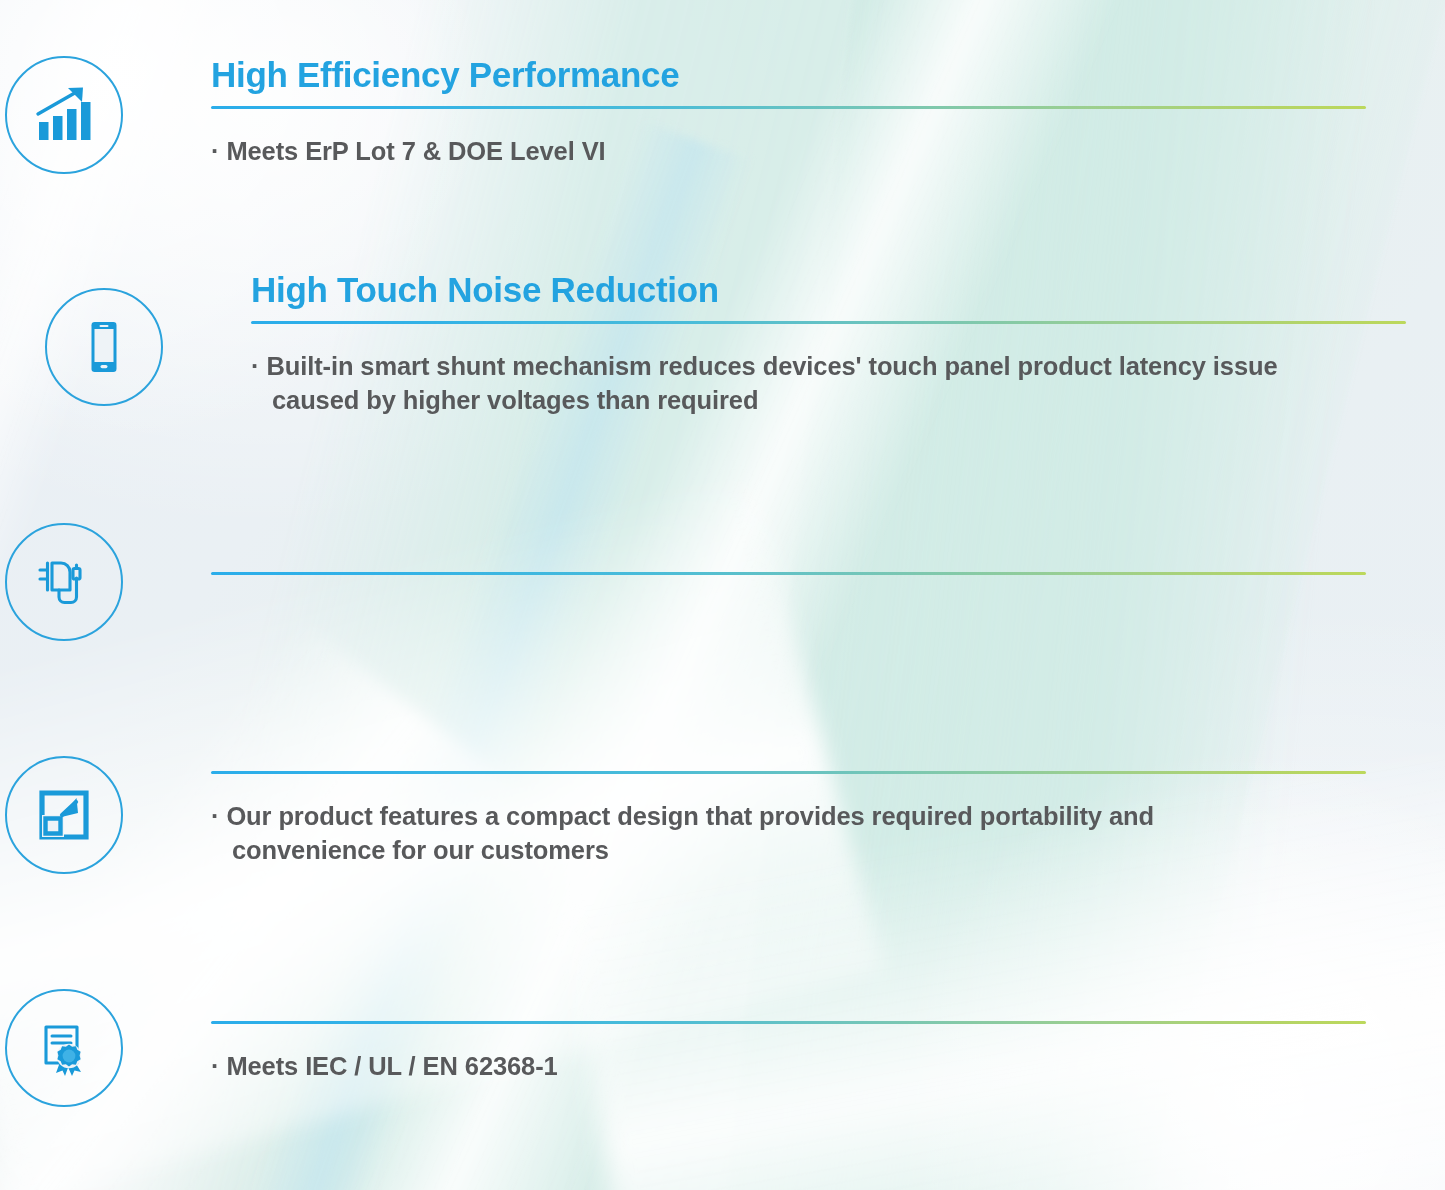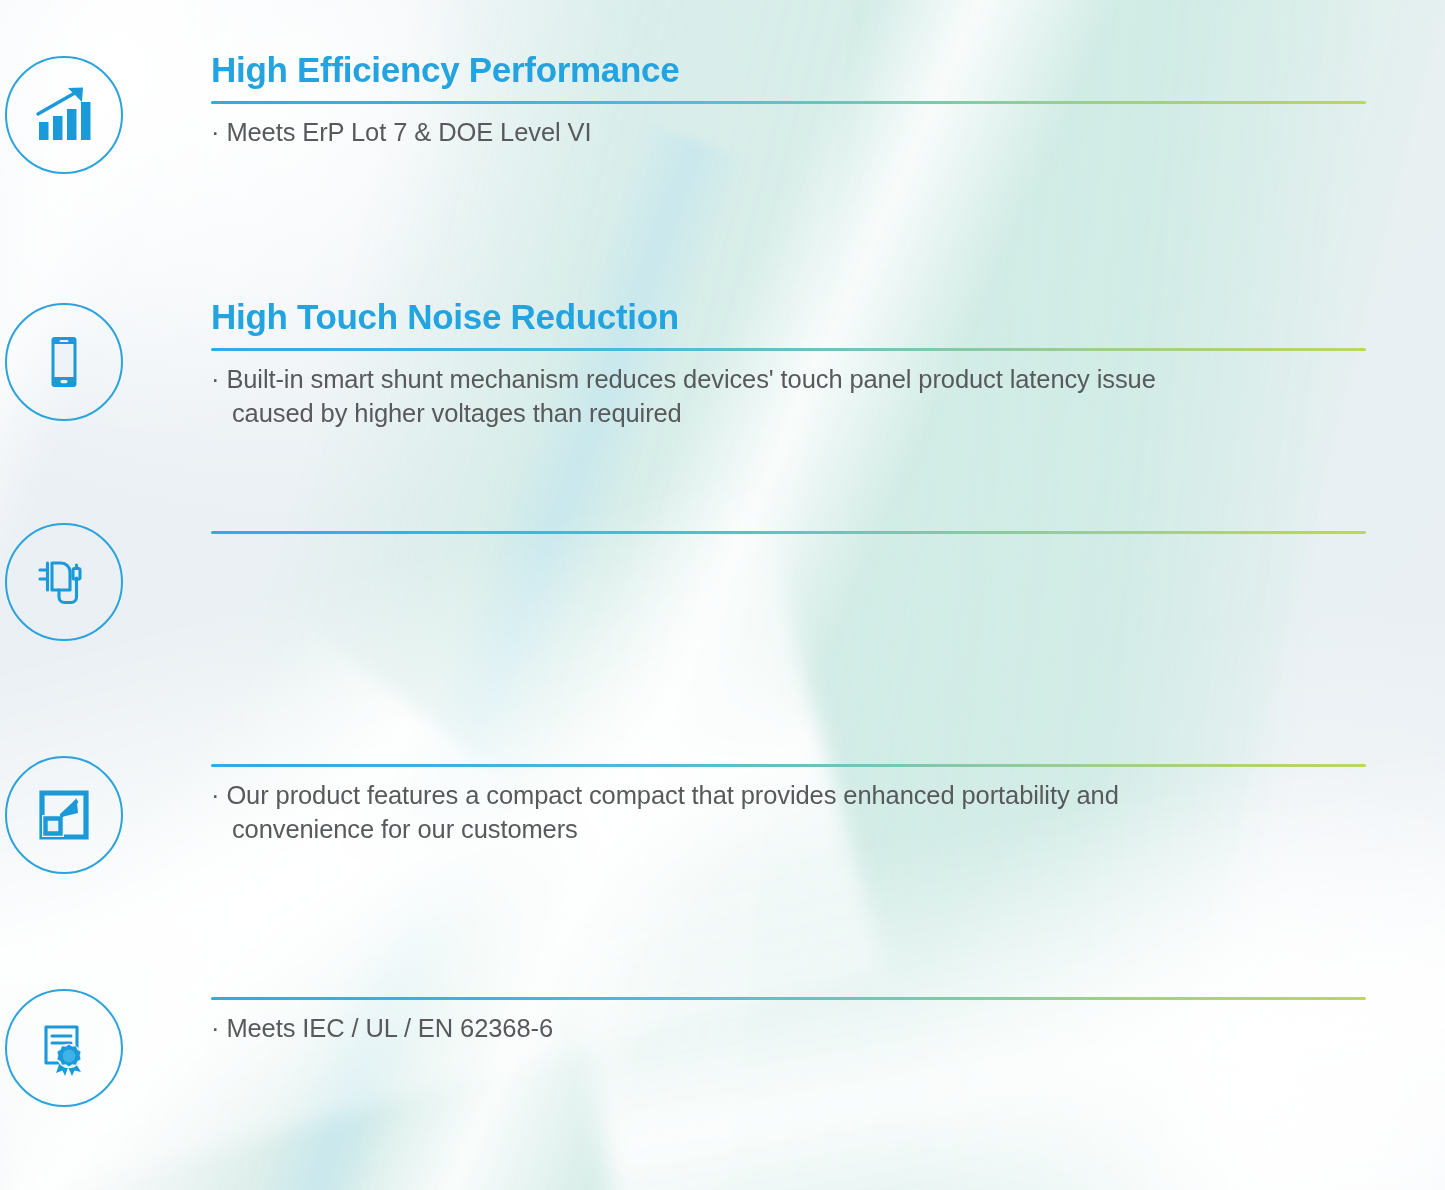--- a/index.html
+++ b/index.html
@@ -110,21 +110,21 @@
     width: 1445px;
     height: 1190px;
     padding: 0;
   }
 
   .feature {
     position: absolute;
     left: 0;
     width: 1288px;
     display: flex;
-    align-items: flex-start;
+    align-items: center;
   }
 
   .icon-wrap {
     width: 128px;
     min-width: 128px;
     display: flex;
     justify-content: center;
     padding-top: 4px;
   }
 
@@ -162,21 +162,22 @@
       #33b2e6 16%,
       #49bcd9 38%,
       #76c6b6 58%,
       #9ccf8f 76%,
       #b4d466 92%,
       #bcd85c 100%);
     border-radius: 2px;
   }
 
   .bullets {
-    margin-top: 12px;
+    margin-top: 26px;
+    font-weight: bold;
   }
 
   .bullet {
     color: #58595b;
     font-size: 25.5px;
     line-height: 1.33;
     letter-spacing: -0.1px;
     white-space: pre-wrap;
   }
 
@@ -215,21 +216,21 @@
     </div>
     <div class="feature-body">
       <div class="feature-title">High Efficiency Performance</div>
       <div class="divider"></div>
       <div class="bullets">
         <div class="bullet">· Meets ErP Lot 7 &amp; DOE Level VI</div>
       </div>
     </div>
   </div>
 
-  <div class="feature" style="top:299px;">
+  <div class="feature" style="top:272px;padding-left:40px;">
     <div class="icon-wrap">
       <div class="icon-circle">
         <svg width="66" height="66" viewBox="0 0 66 66" fill="none" aria-hidden="true">
           <rect x="20.5" y="8" width="25" height="50" rx="3.2" fill="#1a9ad9"></rect>
           <rect x="23.5" y="15" width="19" height="33" fill="#eef3f7"></rect>
           <rect x="28.5" y="11" width="9" height="2" rx="1" fill="#eef3f7"></rect>
           <rect x="29.5" y="51" width="7" height="3.2" rx="1.6" fill="#eef3f7"></rect>
         </svg>
       </div>
     </div>
@@ -272,21 +273,21 @@
           <rect x="11" y="33" width="22" height="22" fill="#eef3f7"></rect>
           <path d="M14.5 36.5 H29.5 V51.5 H14.5 Z" stroke="#1a9ad9" stroke-width="4.4" fill="none"></path>
           <path d="M45 20 L31 33" stroke="#1a9ad9" stroke-width="4.2" stroke-linecap="round"></path>
           <path d="M45.5 16 L47 31 L30.5 35 Z" fill="#1a9ad9"></path>
         </svg>
       </div>
     </div>
     <div class="feature-body">
       <div class="divider"></div>
       <div class="bullets">
-        <div class="bullet">· Our product features a compact compact that provides enhanced portability and
+        <div class="bullet">· Our product features a compact design that provides required portability and
    convenience for our customers</div>
       </div>
     </div>
   </div>
 
   <div class="feature" style="top:985px;">
     <div class="icon-wrap">
       <div class="icon-circle">
         <svg width="66" height="66" viewBox="0 0 66 66" fill="none" aria-hidden="true">
           <path d="M15 12 H46 V48 H15 Z" stroke="#1a9ad9" stroke-width="3.1" fill="none" stroke-linejoin="round"></path>
@@ -296,18 +297,18 @@
           <path d="M44 47 L50 57 L43.5 55.5 L41 61 L36 50 Z" fill="#1a9ad9"></path>
           <circle cx="38" cy="41" r="12.2" fill="#eef3f7"></circle>
           <path d="M38 29.5 l3.1 2.3 3.8 -0.6 1.4 3.6 3.3 2 -1 3.7 1 3.7 -3.3 2 -1.4 3.6 -3.8 -0.6 -3.1 2.3 -3.1 -2.3 -3.8 0.6 -1.4 -3.6 -3.3 -2 1 -3.7 -1 -3.7 3.3 -2 1.4 -3.6 3.8 0.6 Z" fill="#1a9ad9"></path>
           <circle cx="38" cy="41" r="6.4" fill="#3fb2e6"></circle>
         </svg>
       </div>
     </div>
     <div class="feature-body">
       <div class="divider"></div>
       <div class="bullets">
-        <div class="bullet">· Meets IEC / UL / EN 62368-6</div>
+        <div class="bullet">· Meets IEC / UL / EN 62368-1</div>
       </div>
     </div>
   </div>
 
 </div>
 
 </body></html>

